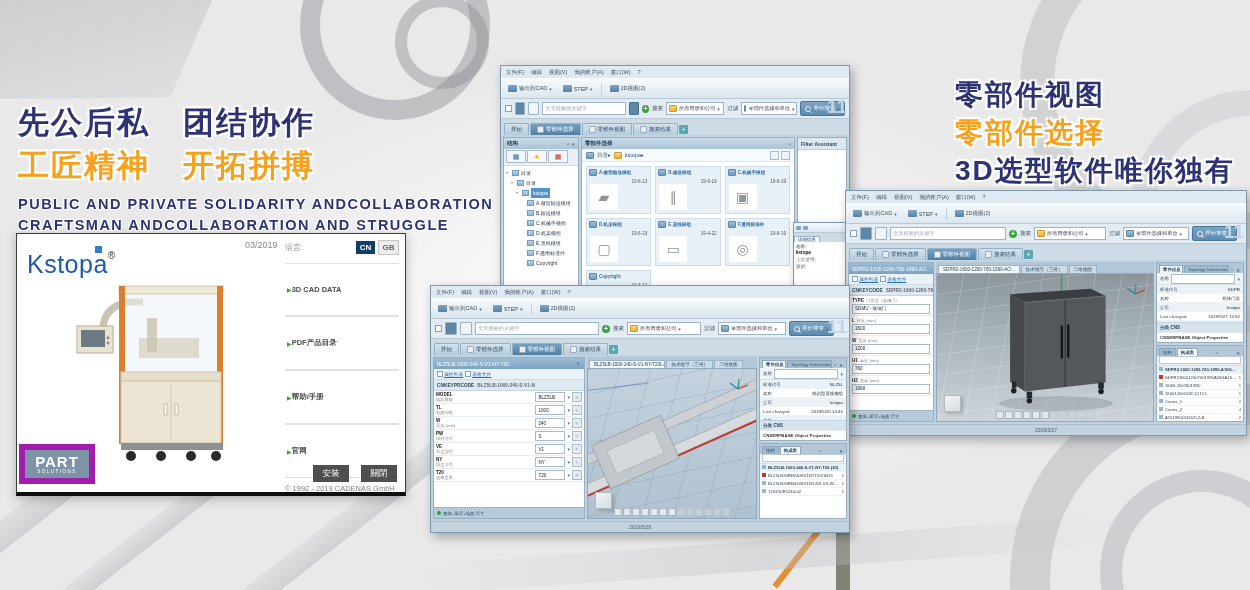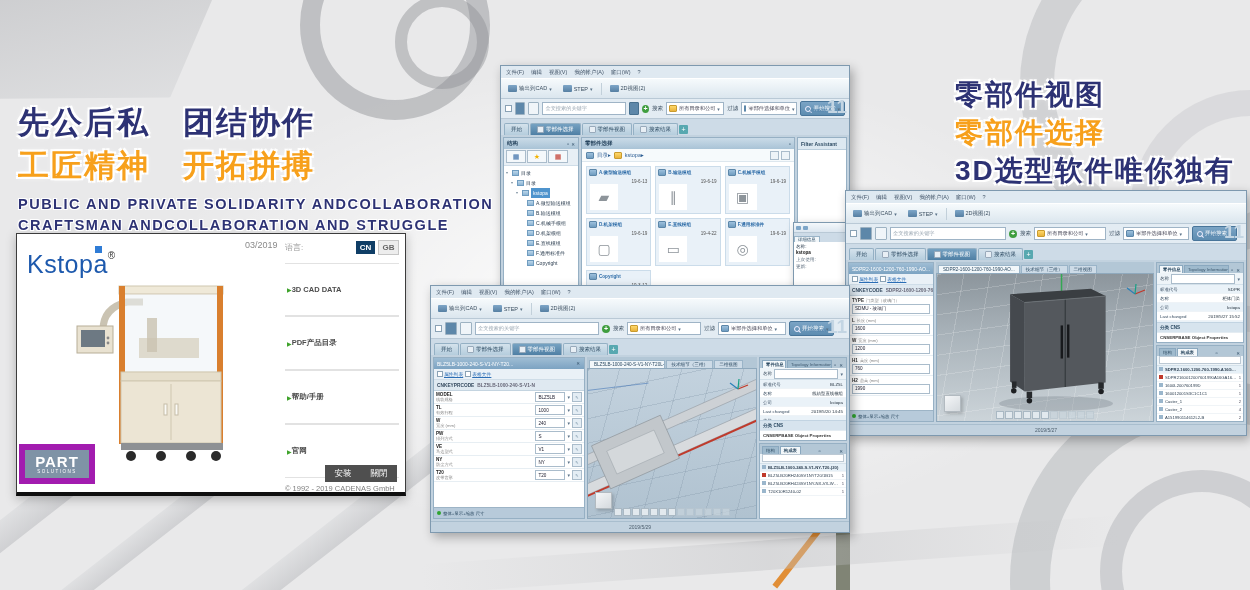--- a/index.html
+++ b/index.html
@@ -52,21 +52,21 @@
   .ktitle{margin-top:12px;font-size:12.5px;font-weight:bold;color:#3e3e3e;letter-spacing:.2px}
   .kmenu{margin-top:8px}
   .kitem{display:flex;align-items:center;border:1px solid #e2e2e2;border-left:none;border-right:none;
          padding:21px 2px;font-size:7.5px;font-weight:bold;color:#4c4c4c;cursor:pointer}
   .kitem .arr{color:#3fa32b;font-size:6px}
   .kcopy{margin-top:6px;font-size:7.5px;color:#7e7e7e}
   .partlogo{position:absolute;left:2px;bottom:8px;width:64px;height:28px;background:#7f93a6;
             border:6px solid #a21caf;color:#fff;text-align:center;line-height:1}
   .partlogo .p1{font-size:15px;font-weight:bold;letter-spacing:1px;margin-top:4px}
   .partlogo .p2{font-size:4.5px;letter-spacing:1.5px;margin-top:1px}
-  .kbtns{position:absolute;right:8px;bottom:10px;display:flex;}
+  .kbtns{position:absolute;right:8px;bottom:10px;display:flex;gap:12px}
   .kbtn{width:36px;height:17px;background:#4f4f4f;color:#fff;font-size:8.5px;
         display:flex;align-items:center;justify-content:center;cursor:pointer}
   .kmach{position:absolute;left:52px;top:44px}
   
   .win{position:absolute;background:#eef3f7;border:1px solid #7e99af;display:flex;flex-direction:column;
        box-shadow:3px 4px 10px rgba(0,0,0,.3);color:#333}
   .menubar{height:12px;background:#dfe9f1;display:flex;gap:7px;align-items:center;padding:0 5px;
            font-size:5.5px;color:#44566a;flex:0 0 auto}
   .tbar{height:19px;background:linear-gradient(#f6fafc,#dbe6ee);border-top:1px solid #fff;
         border-bottom:1px solid #b9c9d6;display:flex;align-items:center;gap:5px;padding:0 4px;flex:0 0 auto}

